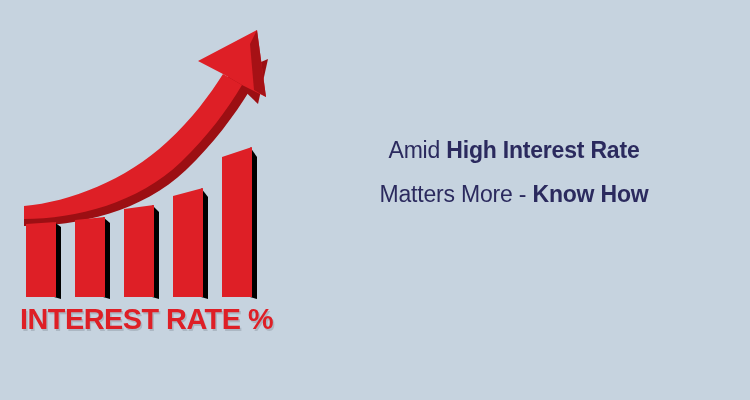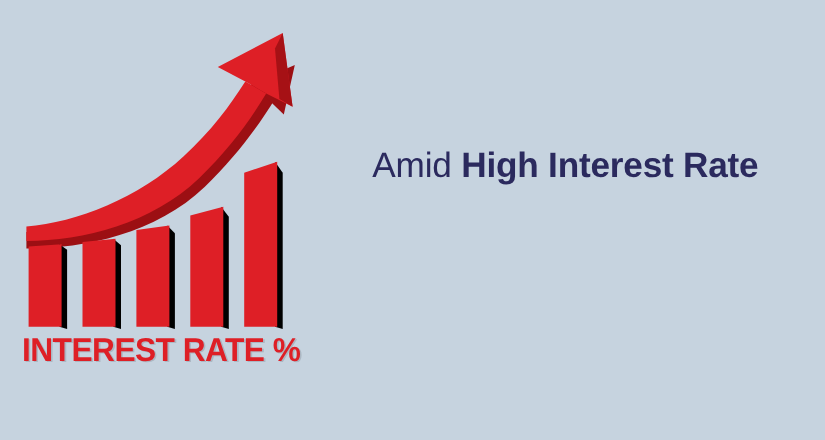--- a/index.html
+++ b/index.html
@@ -57,21 +57,21 @@
   
   #headline {
     position: absolute;
     left: 288px;
     top: 128px;
     width: 452px;
     text-align: center;
     color: #2b2a5e;
   }
   .hl-line {
-    font-size: 32px;
+    font-size: 23px;
     line-height: 44px;
     font-weight: normal;
     white-space: nowrap;
     letter-spacing: -0.2px;
   }
   .hl-line .b {
     font-weight: bold;
   }
 </style>
 </head>
@@ -136,15 +136,16 @@
           <path d="M 222 157 L 252 147 L 252 297 L 222 297 Z" fill="#de1f26"></path>
         </g>
       </g>
     </svg>
   </div>
 
   <div id="rate-caption">INTEREST RATE %</div>
 
   <div id="headline">
     <div class="hl-line"><span>Amid </span><span class="b">High Interest Rate</span></div>
+    <div class="hl-line"><span>Matters More - </span><span class="b">Know How</span></div>
   </div>
 
 </div>
 
 </body></html>

